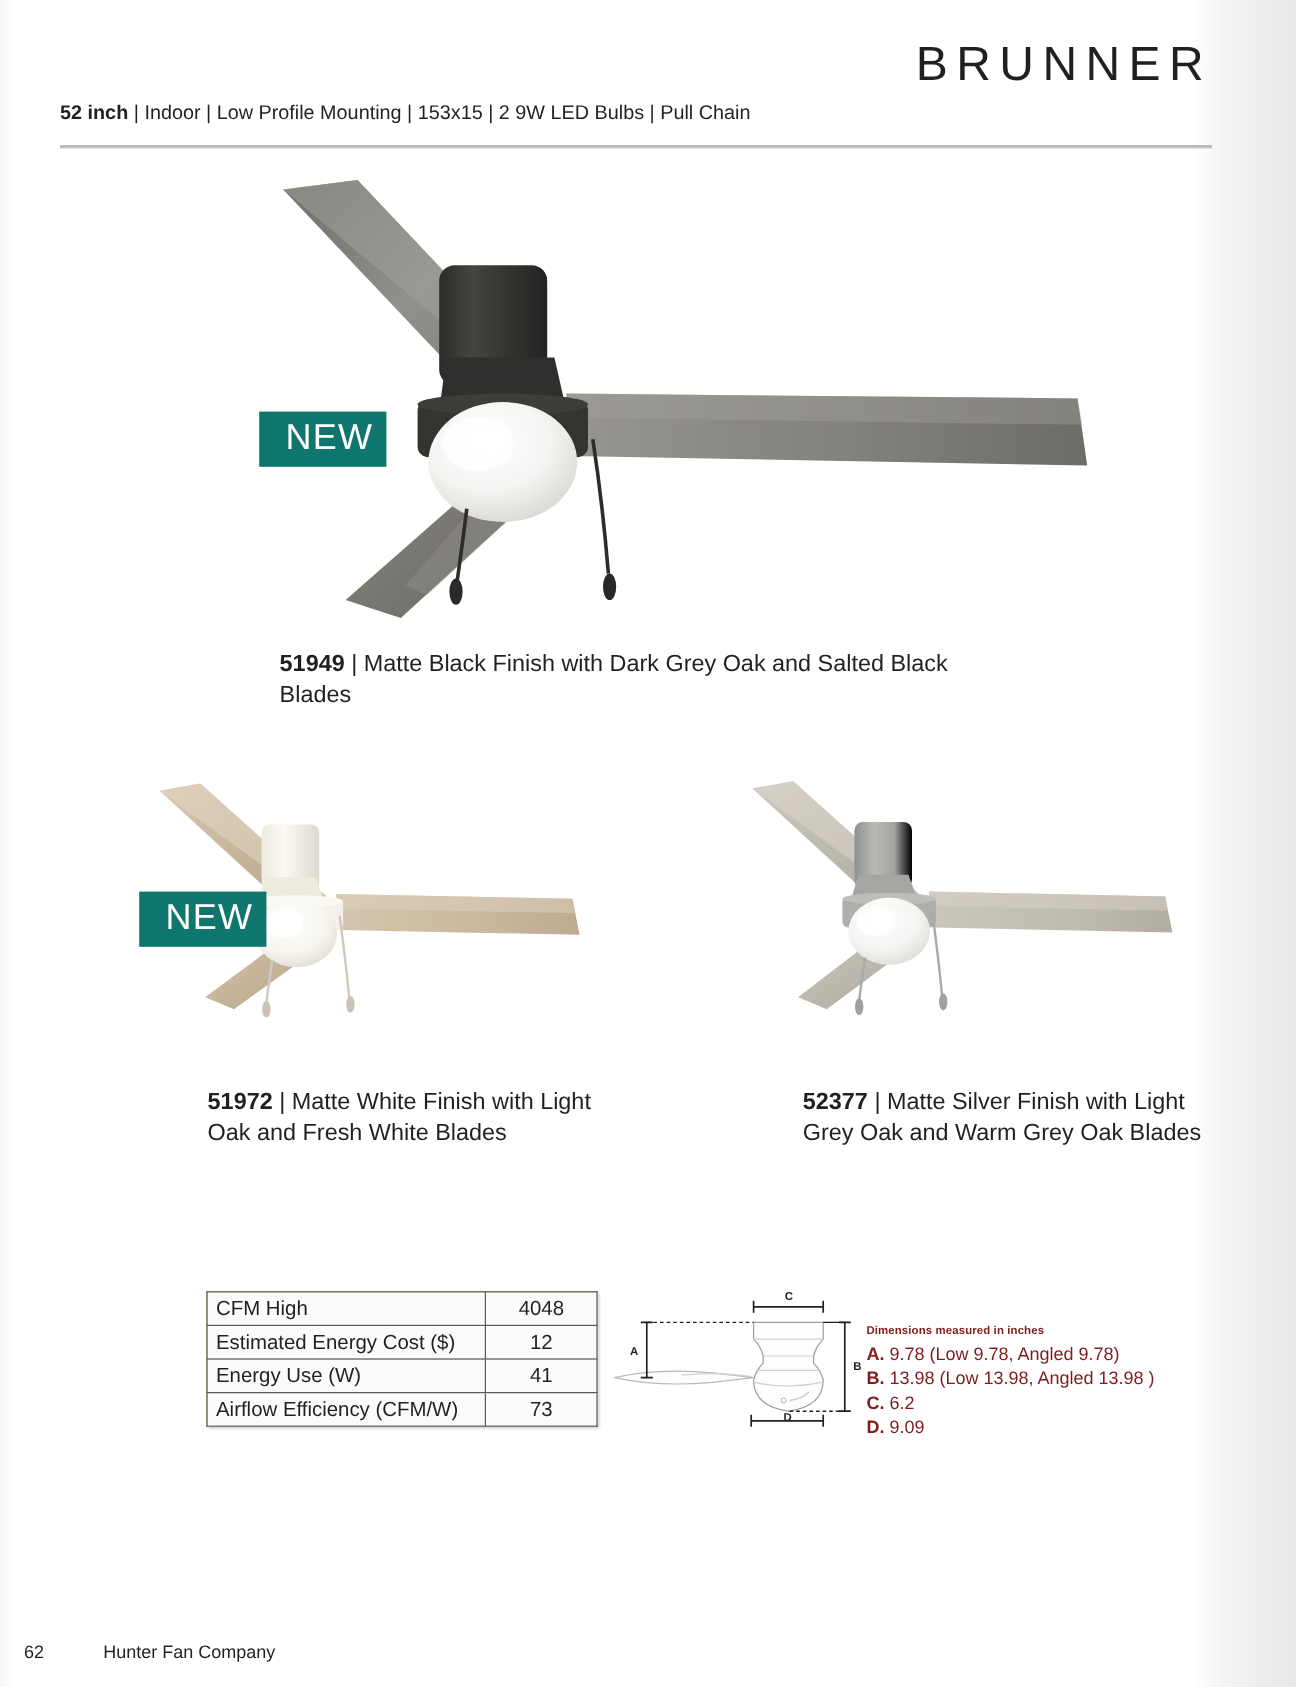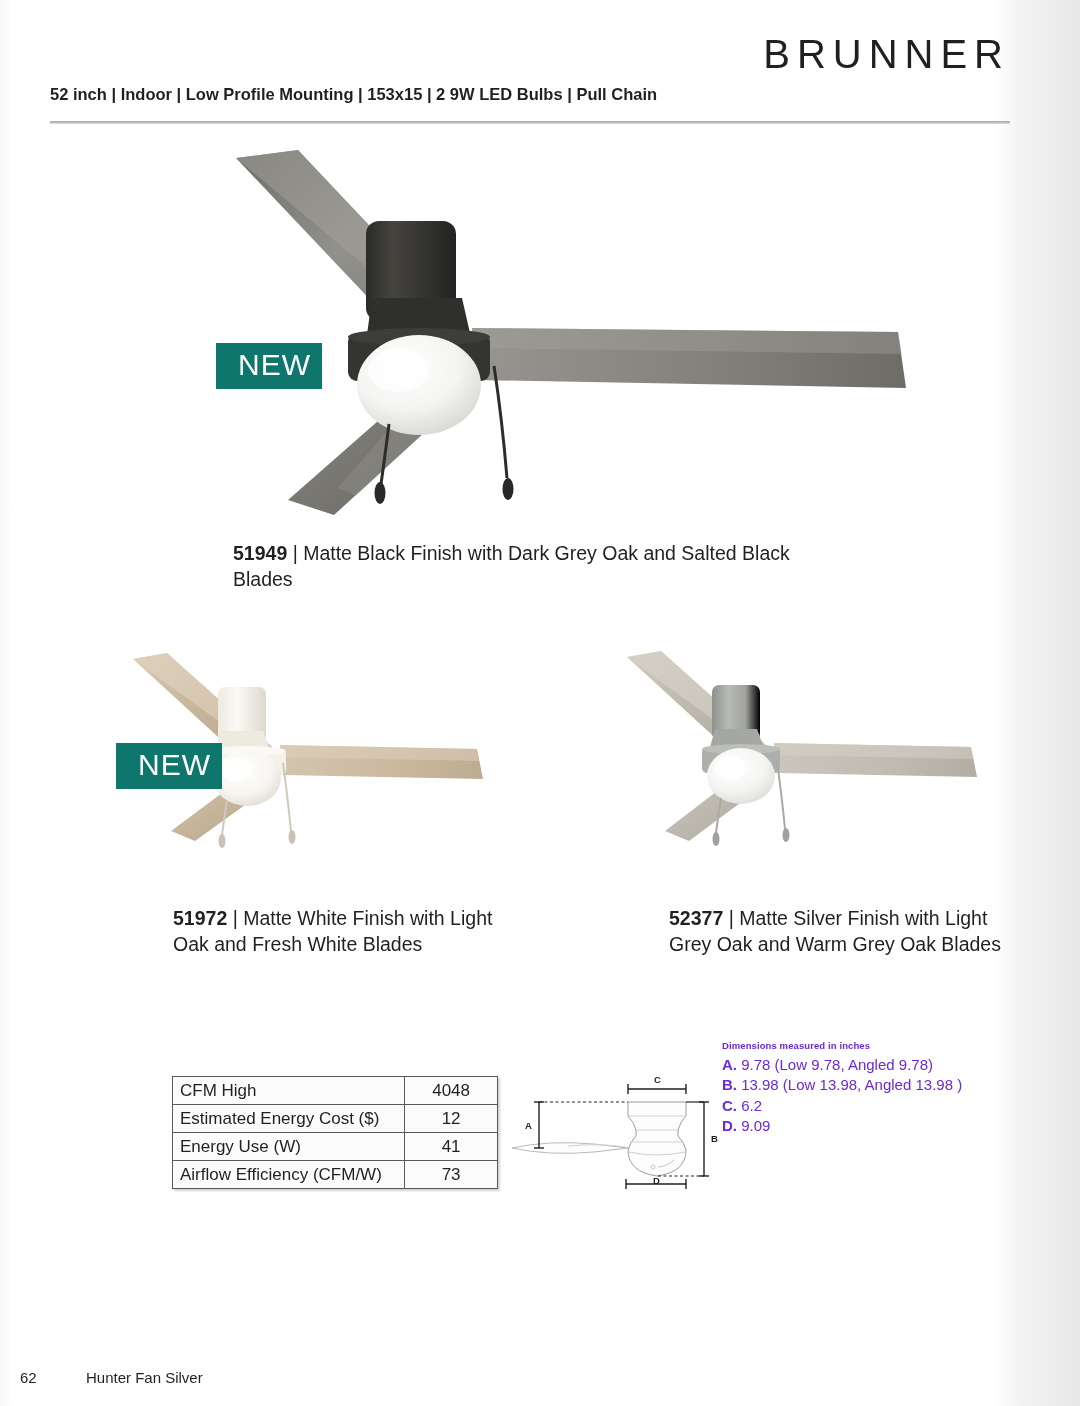--- a/index.html
+++ b/index.html
@@ -40,21 +40,21 @@
     line-height: 1.1;
     text-align: right;
   }
   .subtitle-line {
     margin-top: 9px;
     font-size: 16.5px;
     color: #231f20;
     white-space: nowrap;
   }
   .subtitle-size { font-weight: 700; }
-  .subtitle-rest { font-weight: 700; margin-top: 40px; }
+  .subtitle-rest { font-weight: 400; margin-top: 40px; }
 
   .header-rule {
     position: absolute;
     left: 50px; top: 121px;
     width: 960px; height: 3px;
     background: linear-gradient(to bottom, #a8a8a8 0%, #bdbdbd 50%, #e3e3e3 100%);
   }
 
   
   .new-badge {
@@ -95,21 +95,21 @@
     background: #fbfbfb;
   }
   .spec-table td.label { width: 233px; text-align: left; }
   .spec-table td.value { width: 93px; text-align: center; }
 
   
   .dim-diagram { position: absolute; left: 508px; top: 1072px; width: 212px; height: 118px; }
   .dim-diagram svg { display: block; }
 
   
-  .dim-text { position: absolute; left: 722px; top: 1040px; width: 260px; color: #6d28d9; }
+  .dim-text { position: absolute; left: 722px; top: 1104px; width: 260px; color: #7f1d1d; }
   .dim-head { font-size: 9.5px; font-weight: 600; letter-spacing: 0.1px; margin-bottom: 4px; }
   .dim-line { font-size: 15px; line-height: 1.36; }
   .dim-line b { font-weight: 700; }
 
   
   .footer { position: absolute; left: 20px; bottom: 20px; font-size: 15px; color: #231f20; }
   .footer .pg { display: inline-block; width: 66px; }
   .footer .company { font-weight: 400; }
 </style>
 </head>
@@ -384,14 +384,14 @@
   </div>
   <div class="dim-line">
     <b>C.</b><span> 6.2</span>
   </div>
   <div class="dim-line">
     <b>D.</b><span> 9.09</span>
   </div>
 </div>
 
 <div class="footer">
-  <span class="pg">62</span><span class="company">Hunter Fan Silver</span>
+  <span class="pg">62</span><span class="company">Hunter Fan Company</span>
 </div>
 
 </body></html>

